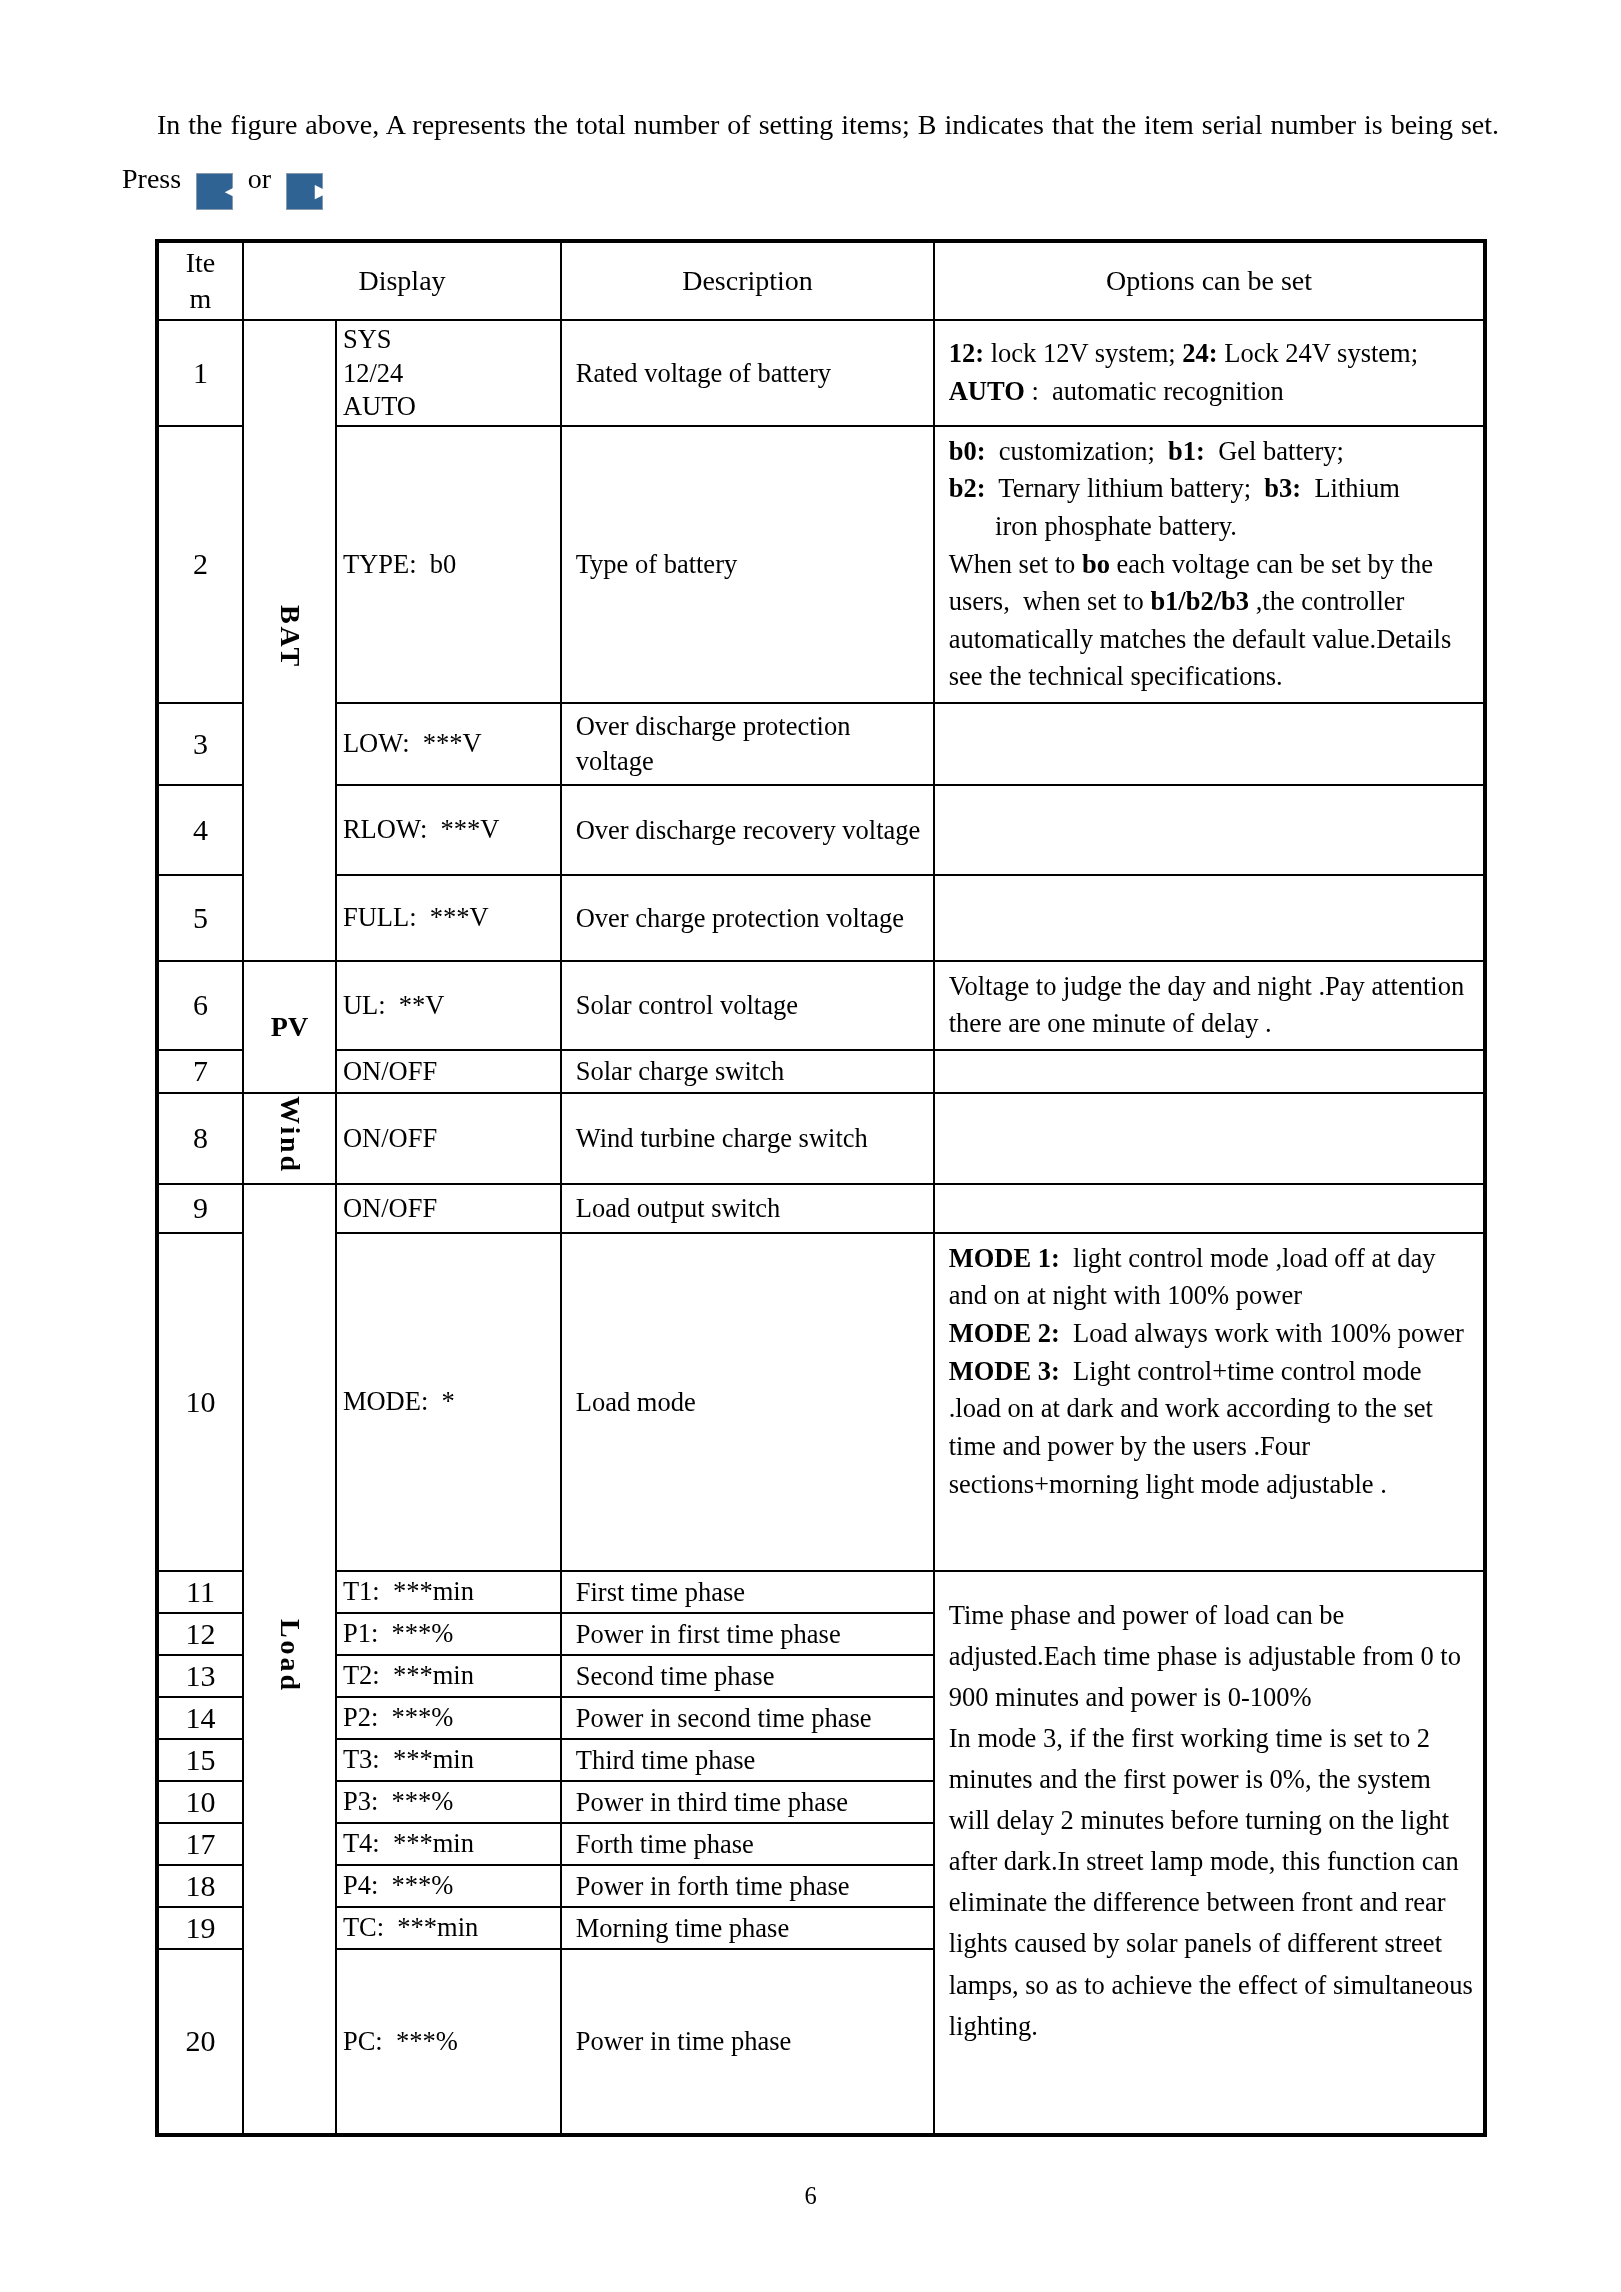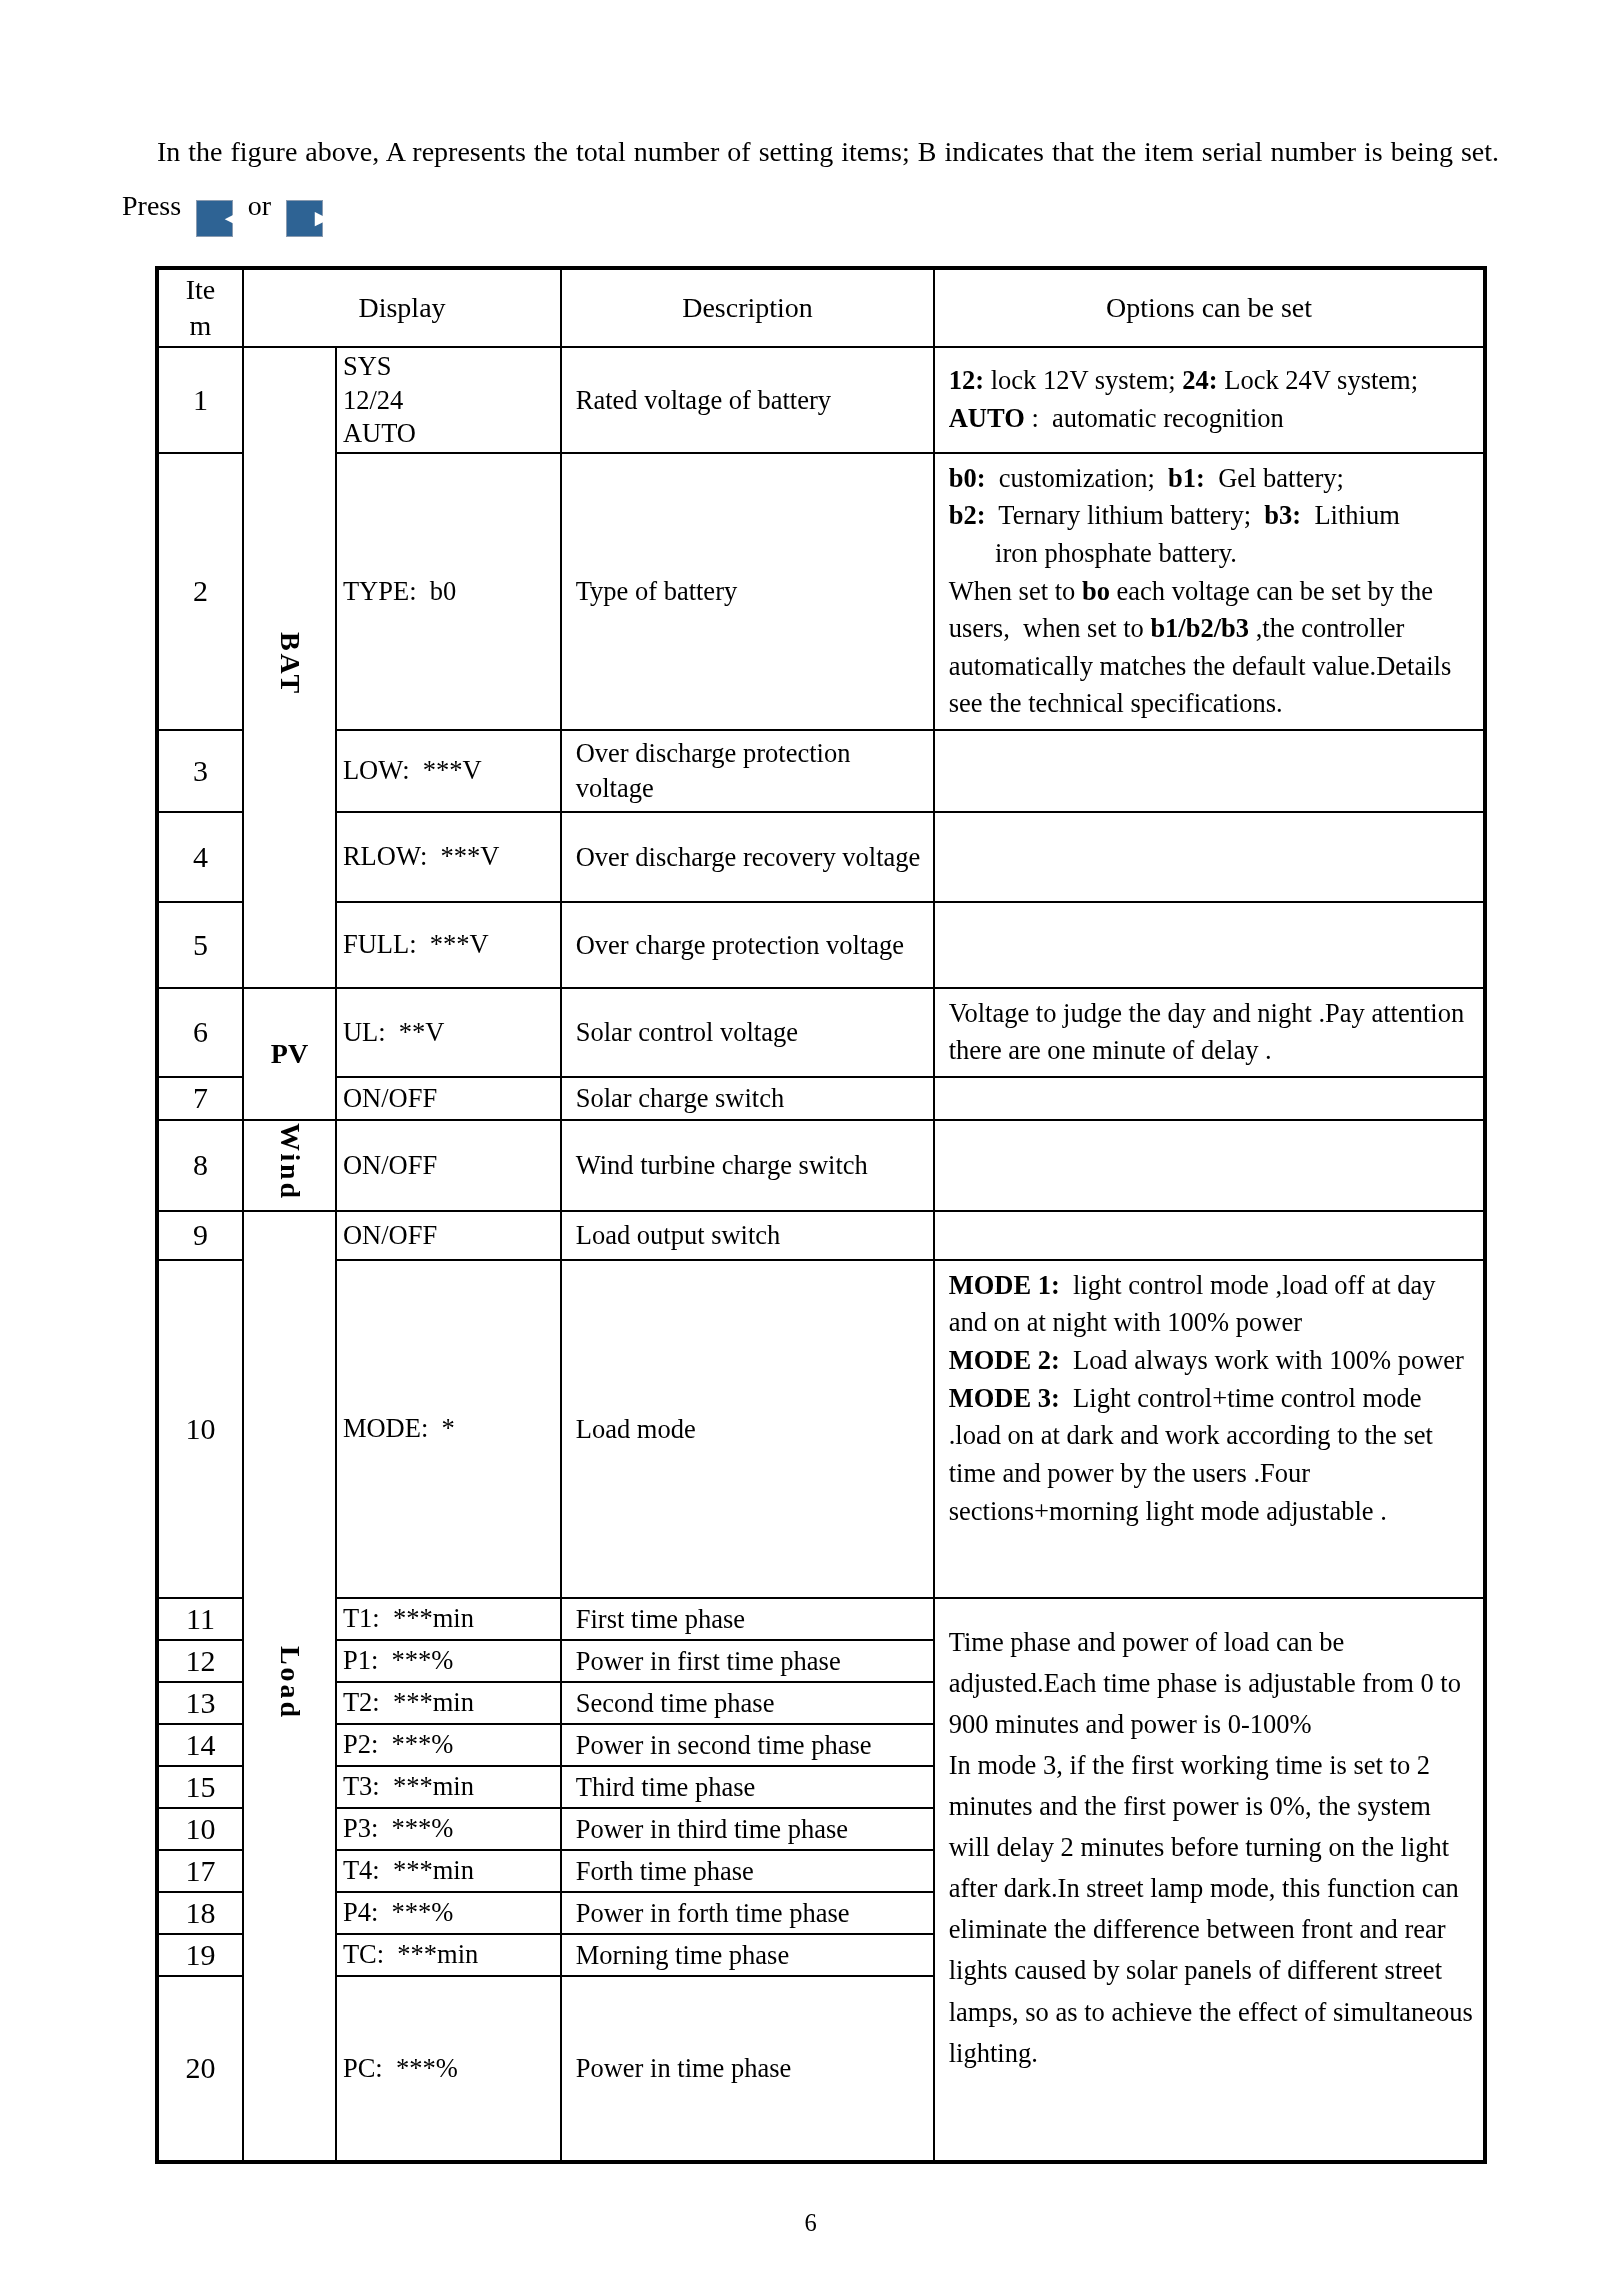--- a/index.html
+++ b/index.html
@@ -2,21 +2,21 @@
 <html><head>
 <meta charset="utf-8">
 <style>
   html,body{margin:0;padding:0;}
   body{
     width:1621px;height:2293px;
     background:#ffffff;color:#000;
     font-family:"Liberation Serif", serif;
     position:relative;overflow:hidden;
   }
-  .content{padding:98px 122px 0 122px;margin-top:27px;}
+  .content{padding:98px 122px 0 122px;}
   .intro{
     font-size:28px;line-height:54px;
     text-align:justify;text-indent:35px;
     margin:0 0 29px 0;
   }
   .btn-icon{
     display:inline-flex;align-items:center;justify-content:center;
     width:35px;height:35px;vertical-align:-8.8px;margin:0 7.8px;
     color:#ffffff;font-size:18.6px;line-height:1;
     font-family:"DejaVu Sans", sans-serif;

